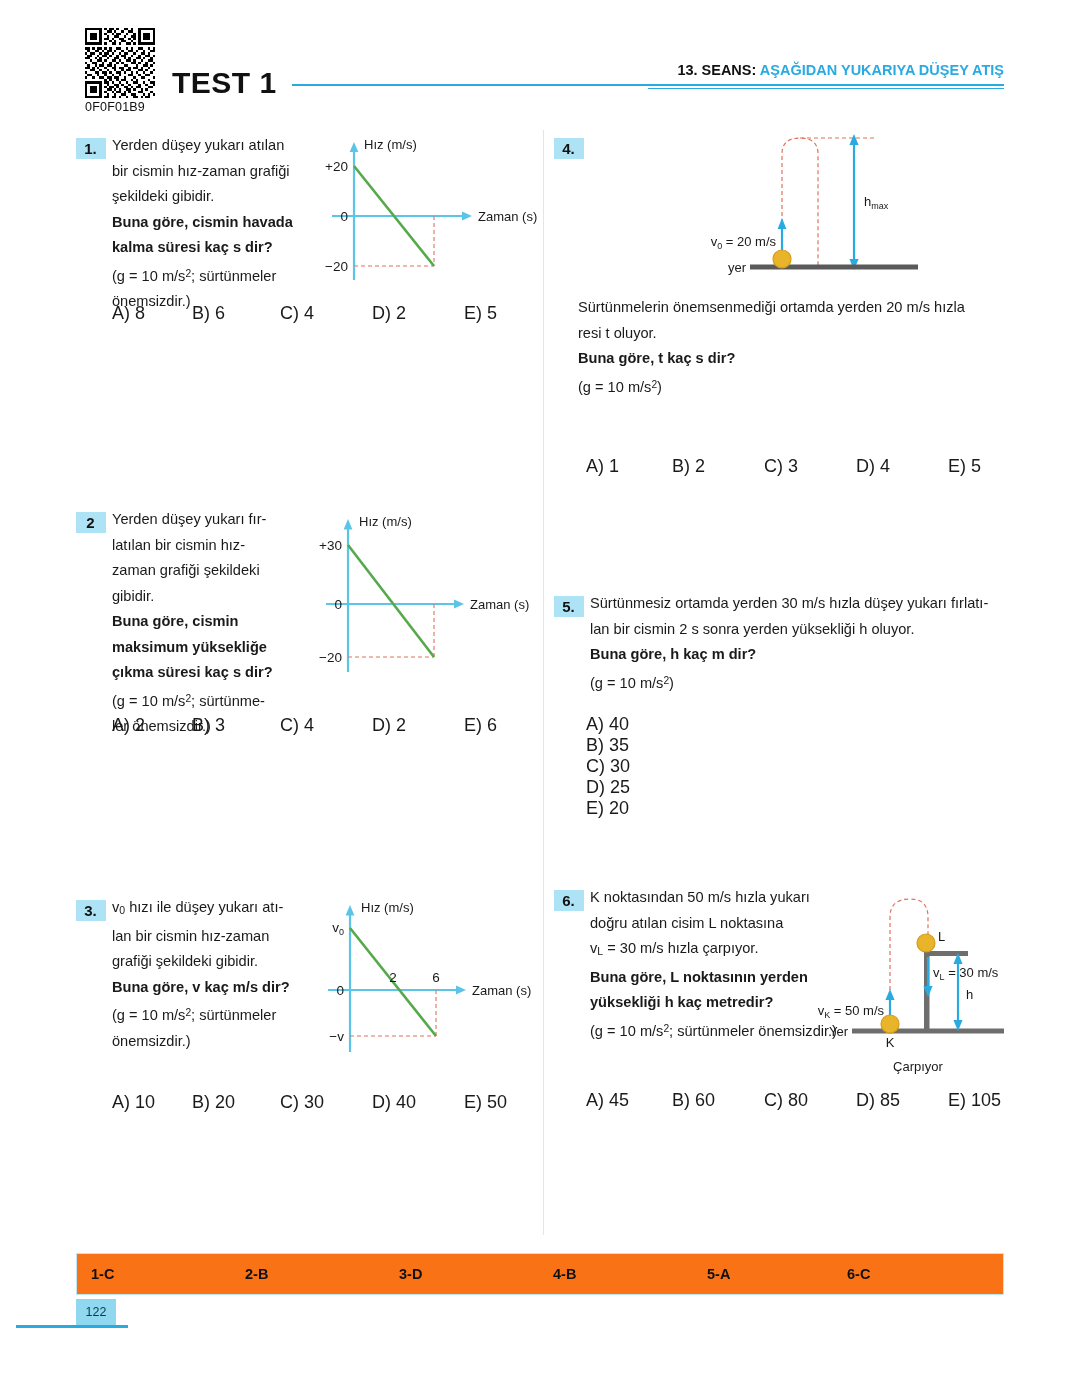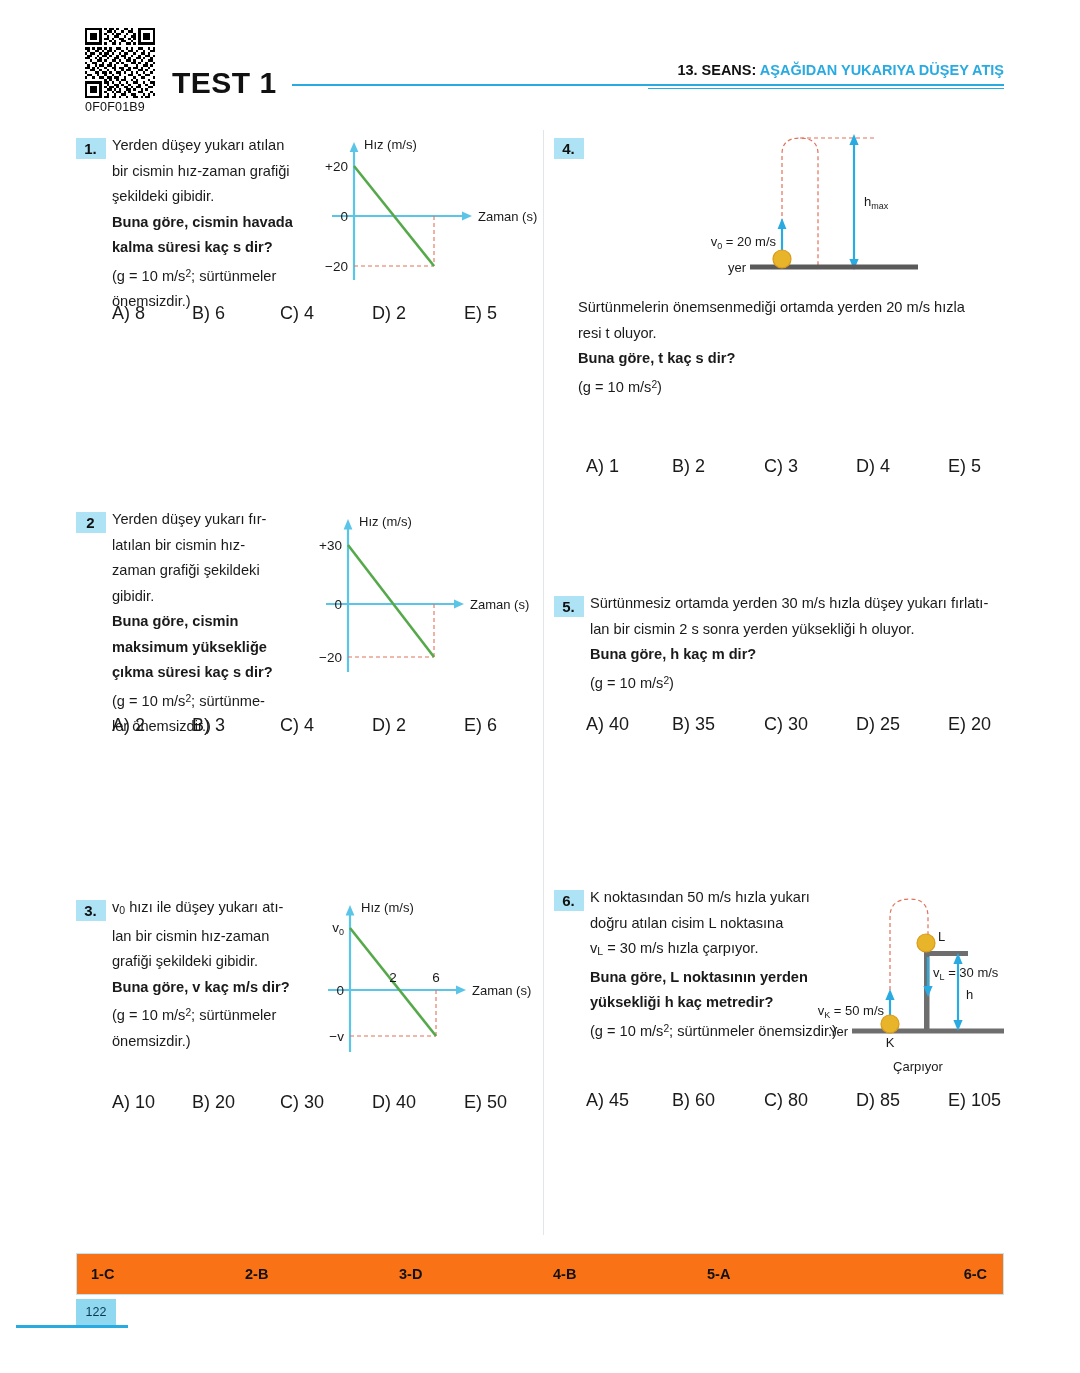--- a/index.html
+++ b/index.html
@@ -81,21 +81,21 @@
   
   .answer-bar {
     position: absolute; left: 76px; top: 1253px; width: 928px; height: 42px;
     border: 1.4px solid #BDE5F2; background: #f97316;
     display: flex; align-items: center;
   }
   .answer-bar .ans {
     font-size: 14.5px; font-weight: bold; color: #111;
     flex: 1 1 0; text-align: left; padding-left: 14px;
   }
-  .answer-bar .ans:last-child { text-align: right; padding-right: 16px; padding-left: 0; }
+  .answer-bar .ans:last-child { padding-right: 16px; padding-left: 0; }
 
   .page-tab {
     position: absolute; left: 76px; top: 1299px;
     width: 40px; height: 26px; background: #8FD8F0;
     display: flex; align-items: center; justify-content: center;
     font-size: 12.5px; color: #0a3a50;
   }
   .page-rule {
     position: absolute; left: 16px; top: 1325px; width: 112px; height: 0;
     border-top: 3px solid #29ABE2;
@@ -521,21 +521,21 @@
 
 <div class="q" style="left:554px; top:596px; width:452px;">
   <div class="qnum">5.</div>
   <div class="qbody" style="left:36px; top:-5px; width:414px;">
     <div class="qtext">Sürtünmesiz ortamda yerden 30 m/s hızla düşey yukarı fırlatı-</div>
     <div class="qtext nj">lan bir cismin 2 s sonra yerden yüksekliği h oluyor.</div>
     <div class="qtext b nj">Buna göre, h kaç m dir?</div>
     <div class="qtext nj"><span>(g = 10 m/s</span><sup>2</sup><span>)</span></div>
   </div>
 
-  <div class="choices" style="left:32px; top:118px; width:418px;">
+  <div class="choices" style="left:32px; top:118px; width:418px;flex-direction:column;">
     <span style="width:86px">A) 40</span>
     <span style="width:92px">B) 35</span>
     <span style="width:92px">C) 30</span>
     <span style="width:92px">D) 25</span>
     <span>E) 20</span>
   </div>
 </div>
 
 <div class="q" style="left:554px; top:890px; width:452px;">
   <div class="qnum">6.</div>

